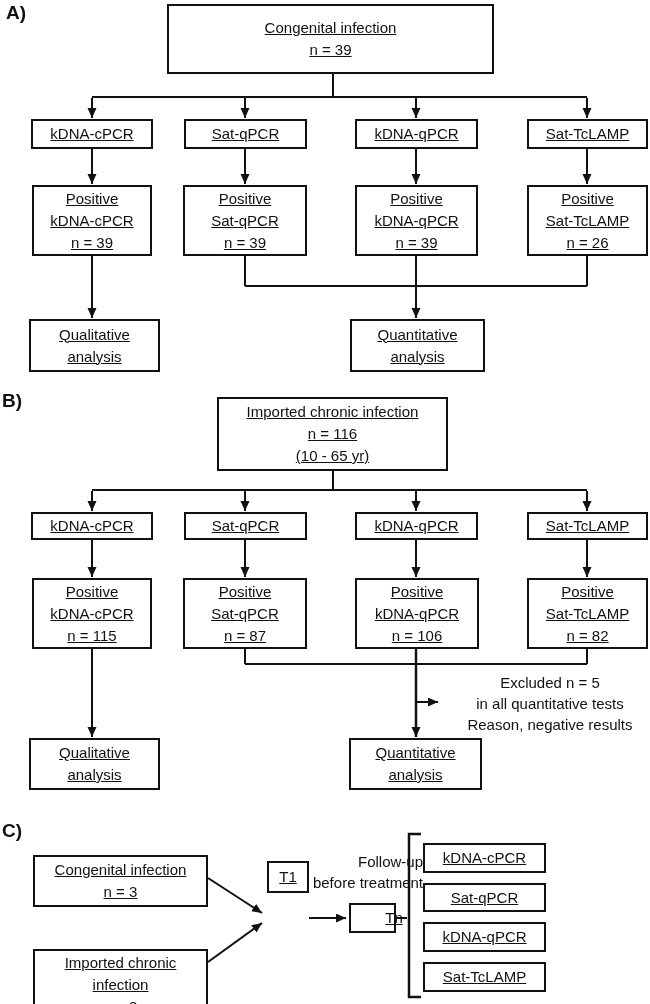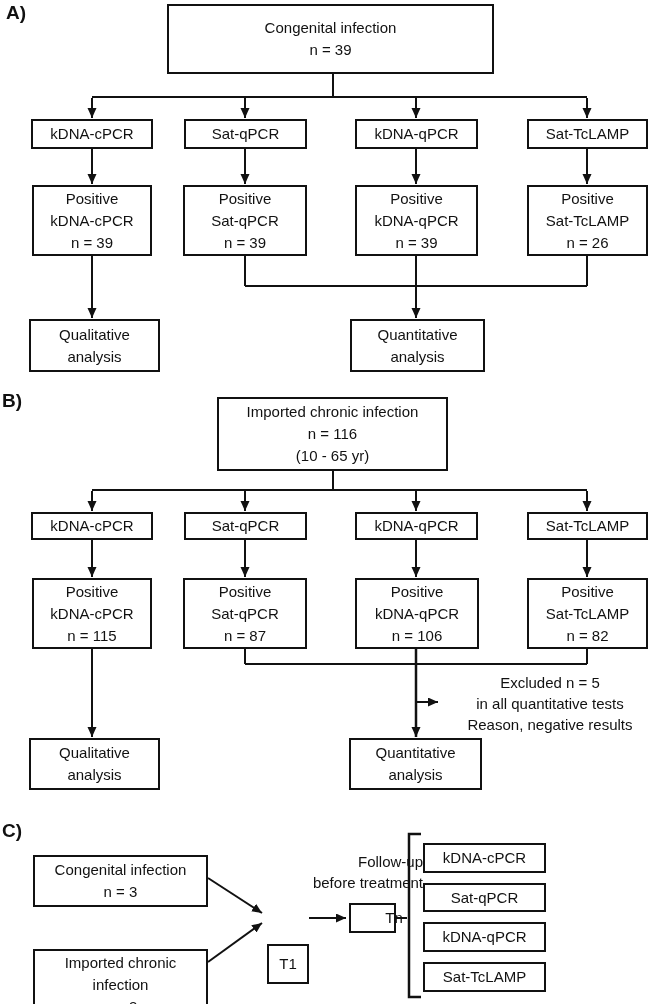--- a/index.html
+++ b/index.html
@@ -28,20 +28,21 @@
     border: 2px solid #111111;
     background: #ffffff;
     display: flex;
     flex-direction: column;
     align-items: center;
     justify-content: center;
     text-align: center;
     font-size: 15px;
     line-height: 22px;
     z-index: 1;
+    text-decoration: underline;
   }
   .panel-label {
     position: absolute;
     font-size: 19px;
     font-weight: bold;
     z-index: 1;
   }
   .free-text {
     position: absolute;
     z-index: 1;
@@ -232,21 +233,21 @@
     <span>Imported chronic</span>
     <span>infection</span>
     <span>n = 3</span>
   </div>
 
   <div class="free-text followup" style="left:243px; top:851px; width:180px;text-align:right;">
     <div>Follow-up</div>
     <div>before treatment</div>
   </div>
 
-  <div class="box" style="left:267px; top:944px; width:42px; height:40px;">
+  <div class="box" style="left:267px; top:861px; width:42px; height:32px;">
     <span>T1</span>
   </div>
   <div class="box" style="left:349px; top:903px; width:36px; height:30px;padding-left:43px;">
     <span>Tn</span>
   </div>
 
   <div class="box" style="left:423px; top:843px; width:123px; height:30px;">
     <span>kDNA-cPCR</span>
   </div>
   <div class="box" style="left:423px; top:883px; width:123px; height:29px;">

